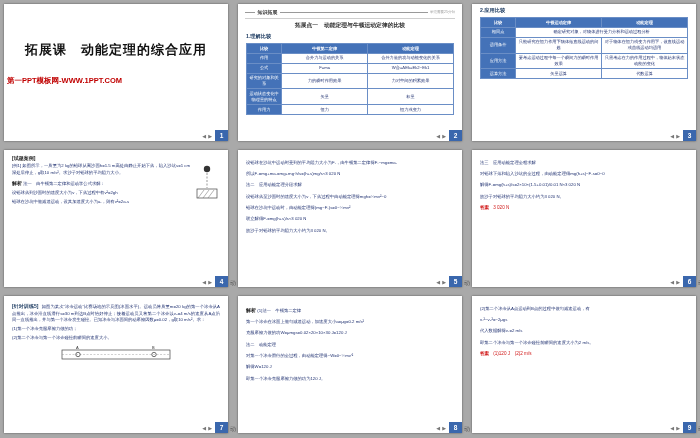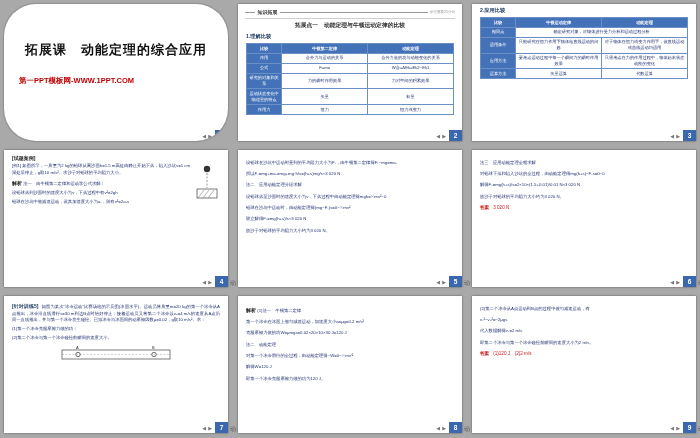--- a/index.html
+++ b/index.html
@@ -33,23 +33,23 @@
     display:flex; align-items:center; justify-content:center;
   }
   .navs {
     position:absolute; right:16px; bottom:2px;
     display:flex; gap:2px;
     font-size:5px; color:#777; line-height:1;
   }
   .navs span { cursor:default; }
 
   
-  .s-title { text-align:center;border-radius:32px; }
+  .s-title { text-align:center; }
   .s-title .t { margin-top:37px; font-size:13px; font-weight:bold; letter-spacing:1px; color:#111; }
-  .s-title .b { margin-top:17px; font-size:7.5px; font-weight:bold; color:#c00000; text-align:left; padding-left:15px; }
+  .s-title .b { margin-top:17px; font-size:7.5px; font-weight:bold; color:#c00000; text-align:left; padding-left:3px; }
 
   
   .kz-head { display:flex; align-items:center; gap:2.5px; padding:5px 7px 0; }
   .kz-line { height:1px; background:#9a9a9a; width:10px; }
   .kz-line.grow { flex:1; }
   .kz-title { font-size:5px; font-weight:bold; color:#333; }
   .kz-note { font-size:3.5px; color:#9a9a9a; }
   .kz-rule { height:1px; background:#cfcfcf; margin:2.5px 7px; }
   .kz-sub { text-align:center; font-size:5.8px; font-weight:bold; color:#2b2b2b; margin:2px 6px 3px; }
   .sec { font-size:5.2px; font-weight:bold; color:#17365d; margin:3px 8px 3px; }

